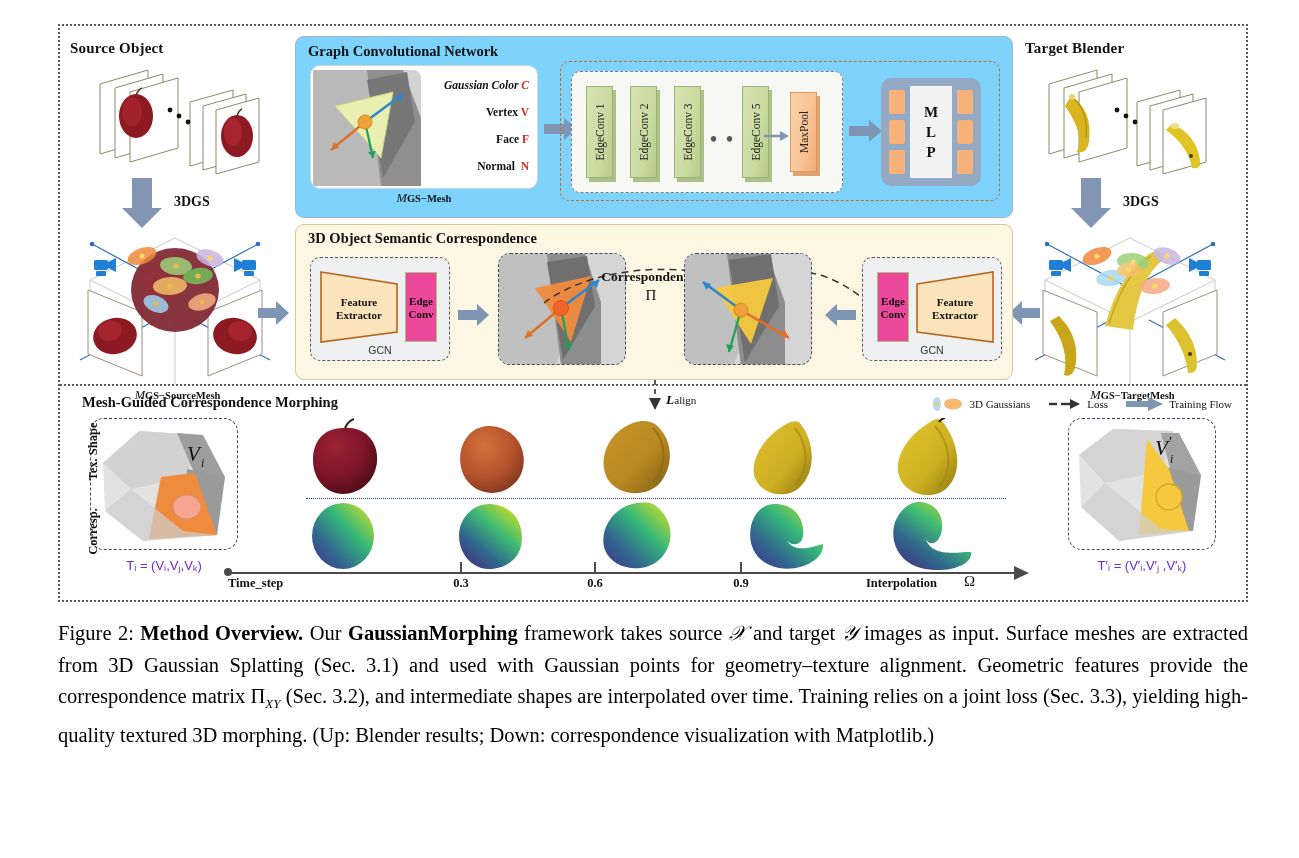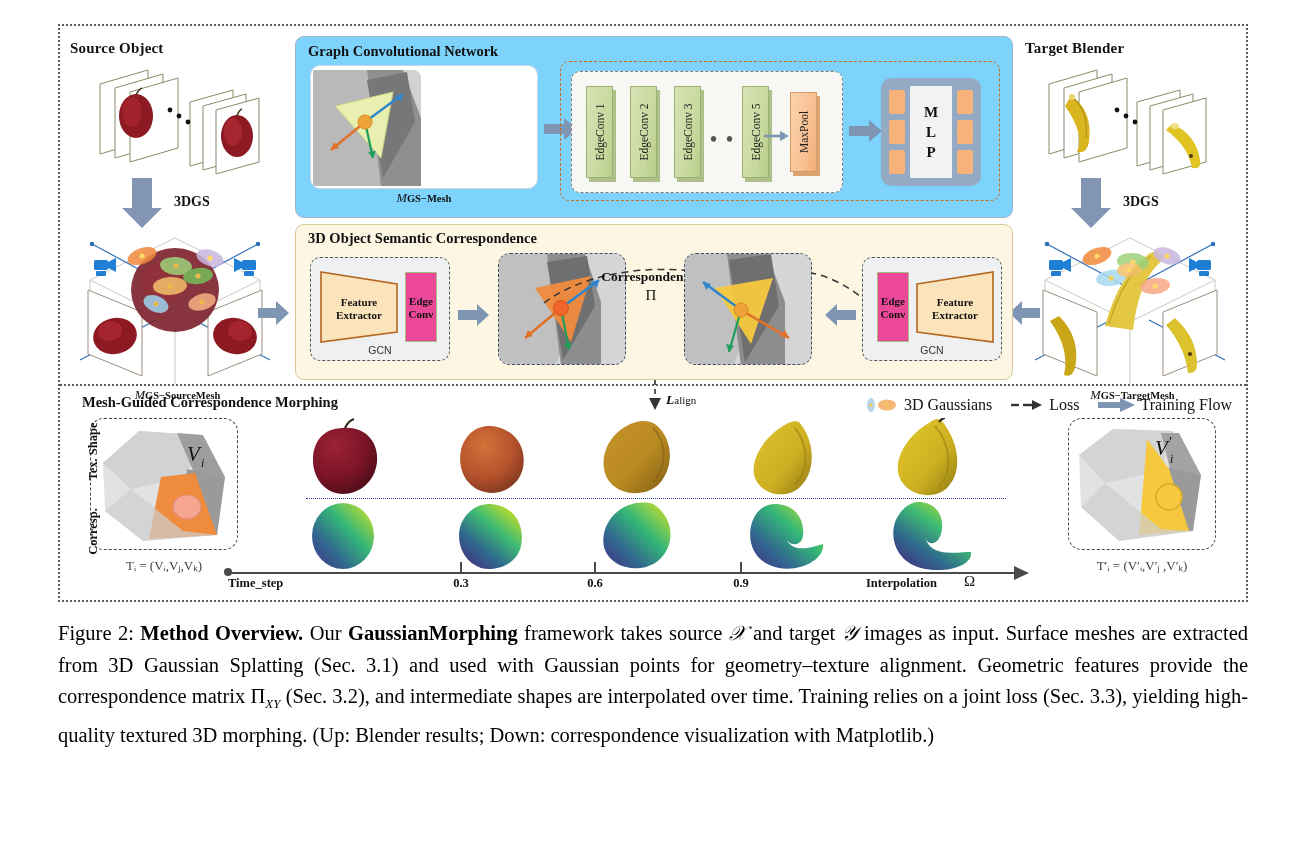--- a/index.html
+++ b/index.html
@@ -179,32 +179,32 @@
     width: 1186px; height: 216px;
     border-top: 2px dotted #5a5a5a;
   }
   .morph-title {
     position: absolute; left: 22px; top: 8px;
     font-weight: bold; font-size: 14.5px; color: #111;
   }
   .legend {
     position: absolute; right: 14px; top: 10px;
     display: flex; align-items: center; gap: 8px;
-    font-size: 16px; color: #111; font-family: "Liberation Serif", serif;
+    font-size: 11px; color: #111; font-family: "Liberation Serif", serif;
   }
   .legend .item { display: flex; align-items: center; gap: 5px; }
 
   .tri-card {
     position: absolute; width: 148px; height: 132px;
     border: 1.8px dashed #3d4a5c; border-radius: 14px;
     background: #ffffff; overflow: hidden;
   }
   .tri-formula {
     position: absolute; width: 200px; text-align: center;
-    font-size: 13px; color: #404040; font-family: Liberation Serif, serif;
+    font-size: 13px; color: #6d28d9; font-family: Liberation Sans, sans-serif;
   }
   .row-label {
     position: absolute; font-weight: bold; font-size: 12.5px; color: #111;
     transform-origin: center; white-space: nowrap;
   }
   .axis-line { position: absolute; background: #4a4a4a; }
   .tick-label {
     position: absolute; font-weight: bold; font-size: 12.5px; color: #111;
     text-align: center; width: 40px;
   }
@@ -435,20 +435,28 @@
         <polygon points="56,14 96,6 104,56 72,112" fill="#777777"></polygon>
         <polygon points="24,40 82,26 70,92" fill="#e9efb0" stroke="#c9d188" stroke-width="1"></polygon>
         <line x1="54" y1="56" x2="92" y2="28" stroke="#2f86cd" stroke-width="2.4"></line>
         <polygon points="92,28 84,30 90,36" fill="#2f86cd"></polygon>
         <line x1="54" y1="56" x2="20" y2="84" stroke="#e0702a" stroke-width="2.4"></line>
         <polygon points="20,84 28,82 23,76" fill="#e0702a"></polygon>
         <line x1="54" y1="56" x2="62" y2="92" stroke="#1f9e5a" stroke-width="2.2"></line>
         <polygon points="62,92 57,86 65,85" fill="#1f9e5a"></polygon>
         <circle cx="54" cy="56" r="7" fill="#f0a23a" stroke="#d68a22" stroke-width="1"></circle>
       </svg>
+      <div class="attr-list">
+        <div>
+          <span class="it">Gaussian </span><span class="it">Color</span> <span class="red it">C</span>
+        </div>
+        <div>Vertex <span class="red">V</span></div>
+        <div>Face <span class="red">F</span></div>
+        <div>Normal&nbsp; <span class="red">N</span></div>
+      </div>
     </div>
     <div class="mesh-label" style="position:absolute; left:14px; top:154px; width:228px;">
       <span class="ital">M</span><span class="sub bold">GS−Mesh</span>
     </div>
 
     <svg width="34" height="24" style="position:absolute; left:248px; top:80px;">
       <polygon points="0,7 20,7 20,1 33,12 20,23 20,17 0,17" fill="#7e95b4"></polygon>
     </svg>
 
     <div class="dashed-orange">

